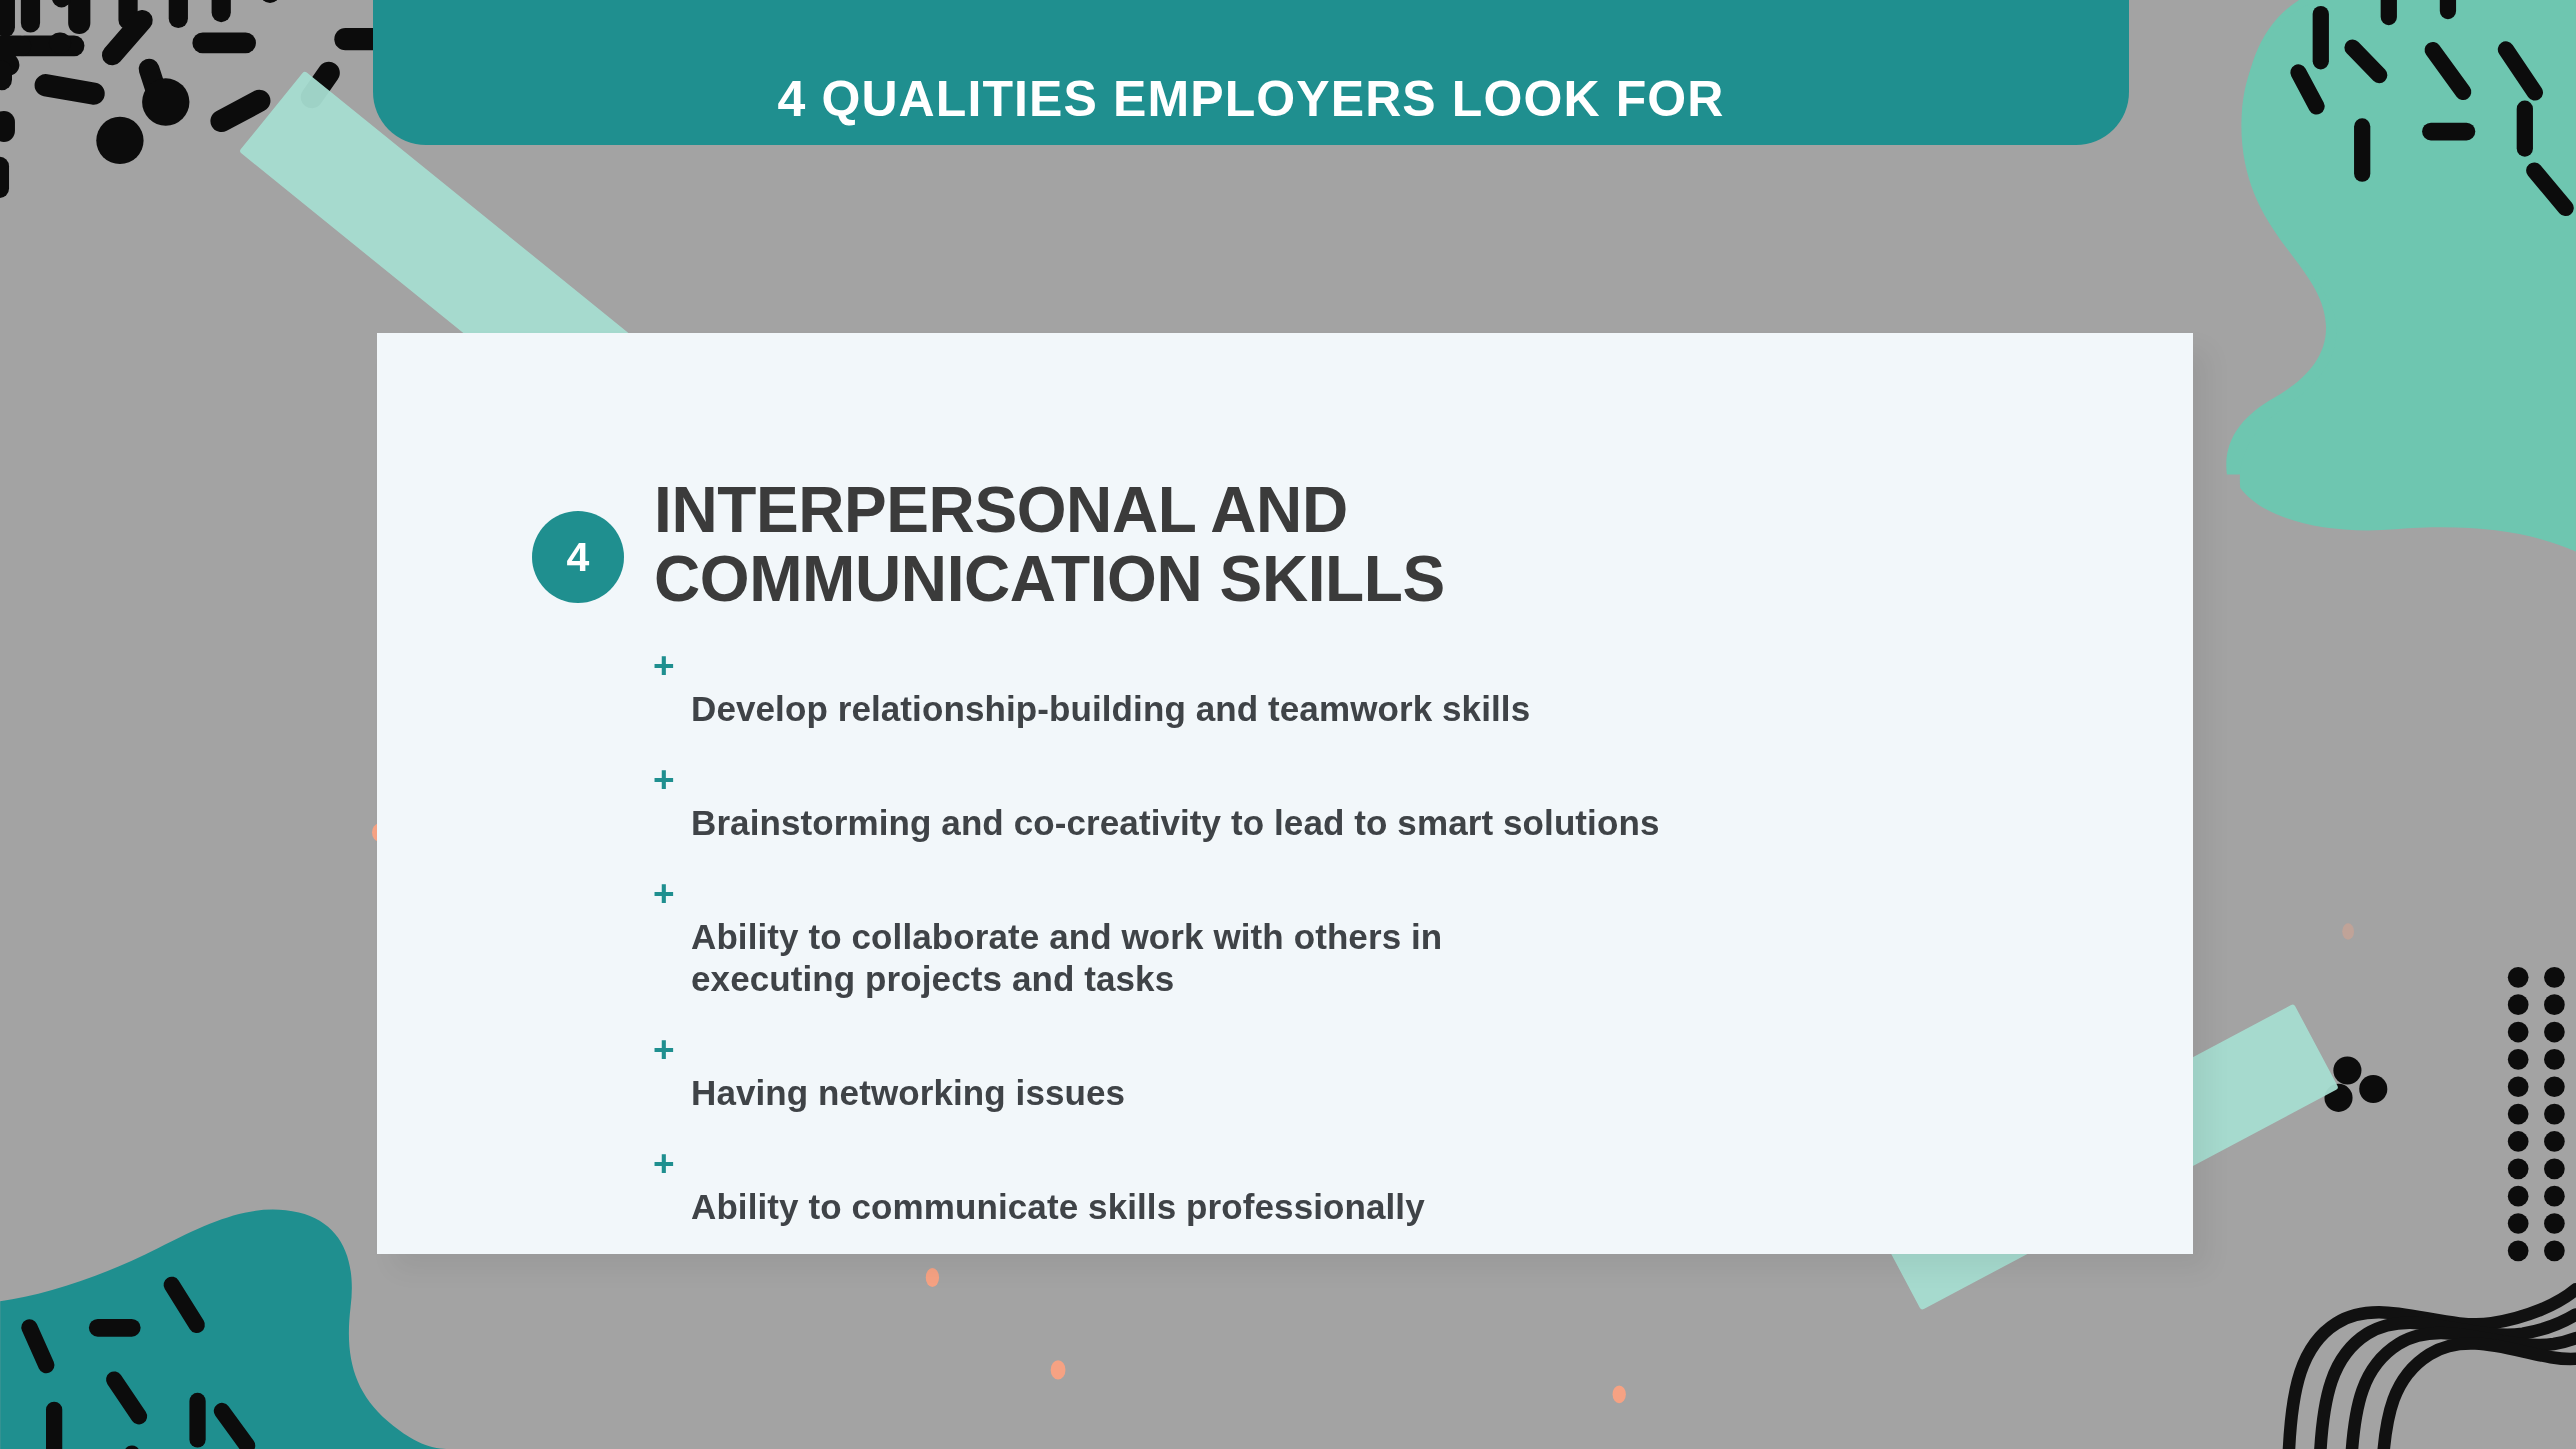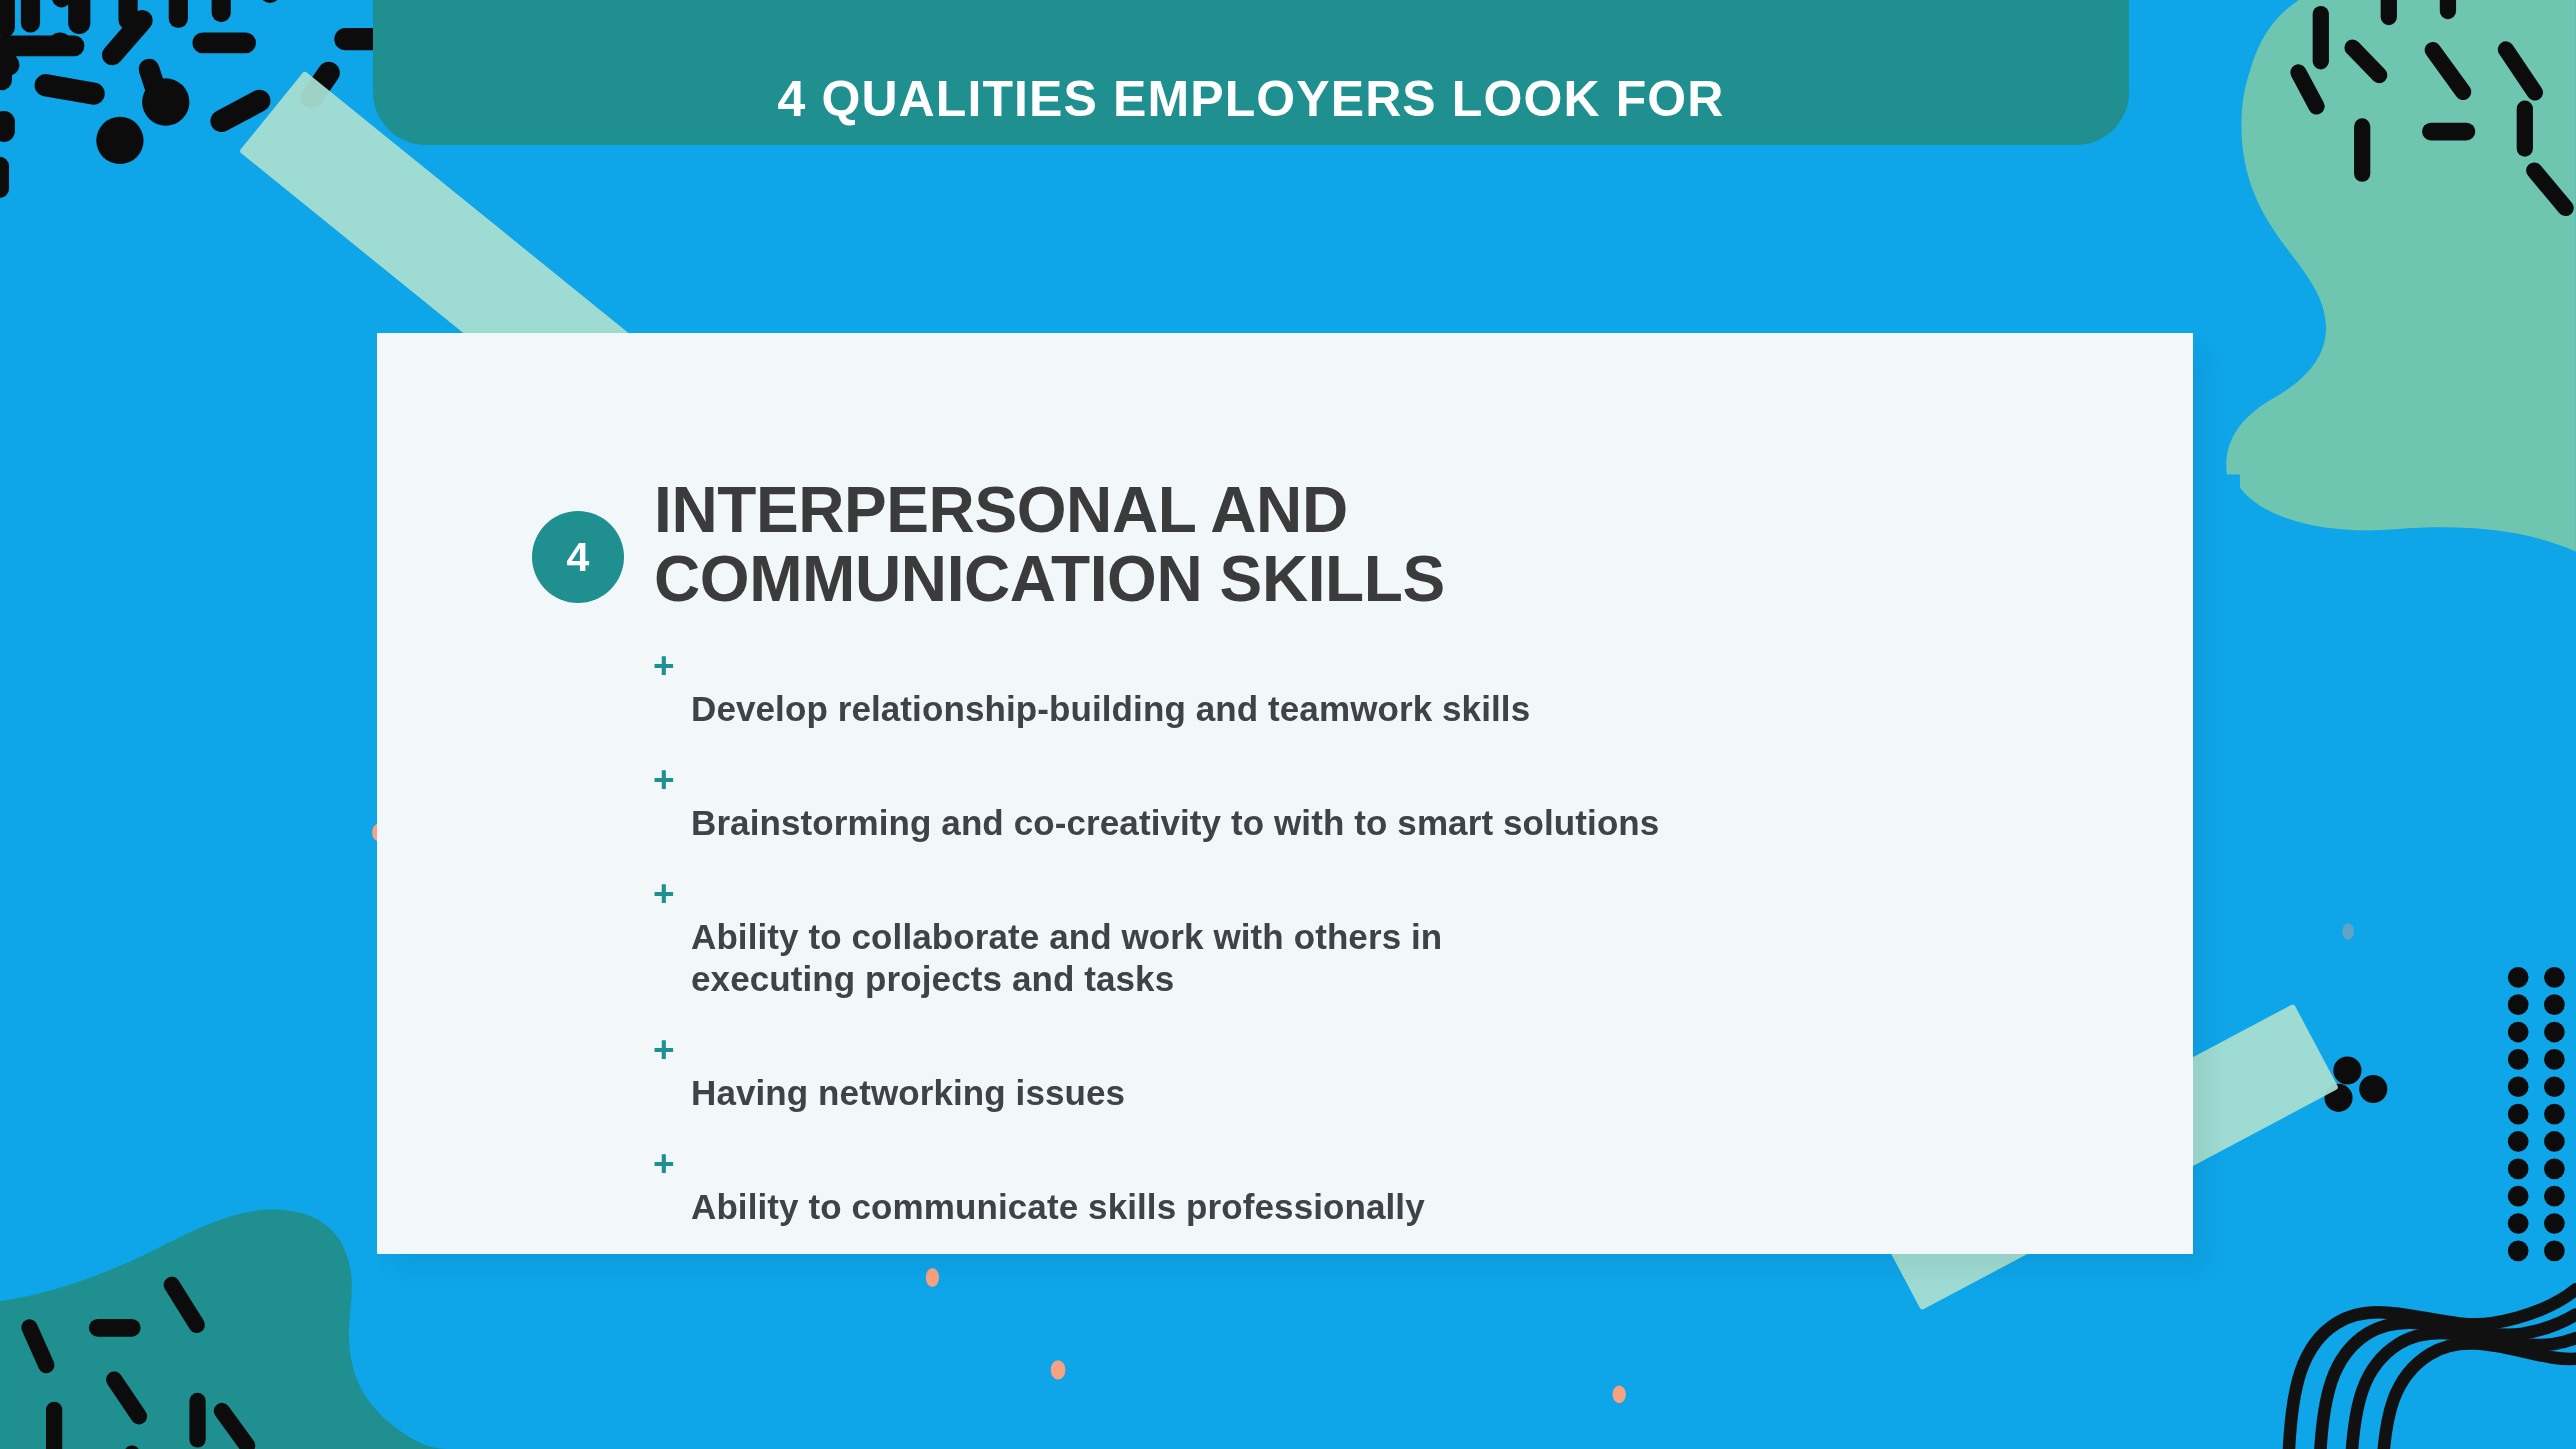--- a/index.html
+++ b/index.html
@@ -12,21 +12,21 @@
     height: 1449px;
     overflow: hidden;
     position: relative;
     font-family: "Liberation Sans", sans-serif;
   }
 
   
   #slide {
     position: absolute;
     inset: 0;
-    background: #0ea5e9;
+    background: #a3a3a3;
     overflow: hidden;
   }
 
   
   .deco-layer {
     position: absolute;
     inset: 0;
     pointer-events: none;
   }
   .deco-svg {
@@ -325,21 +325,21 @@
 COMMUNICATION SKILLS</h1>
       </div>
 
       <ul id="bullet-list">
         <li class="bullet-item">
           <span class="bullet-plus">+</span>
           <span class="bullet-text">Develop relationship-building and teamwork skills</span>
         </li>
         <li class="bullet-item">
           <span class="bullet-plus">+</span>
-          <span class="bullet-text">Brainstorming and co-creativity to with to smart solutions</span>
+          <span class="bullet-text">Brainstorming and co-creativity to lead to smart solutions</span>
         </li>
         <li class="bullet-item">
           <span class="bullet-plus">+</span>
           <span class="bullet-text">Ability to collaborate and work with others in
 executing projects and tasks</span>
         </li>
         <li class="bullet-item">
           <span class="bullet-plus">+</span>
           <span class="bullet-text">Having networking issues</span>
         </li>

